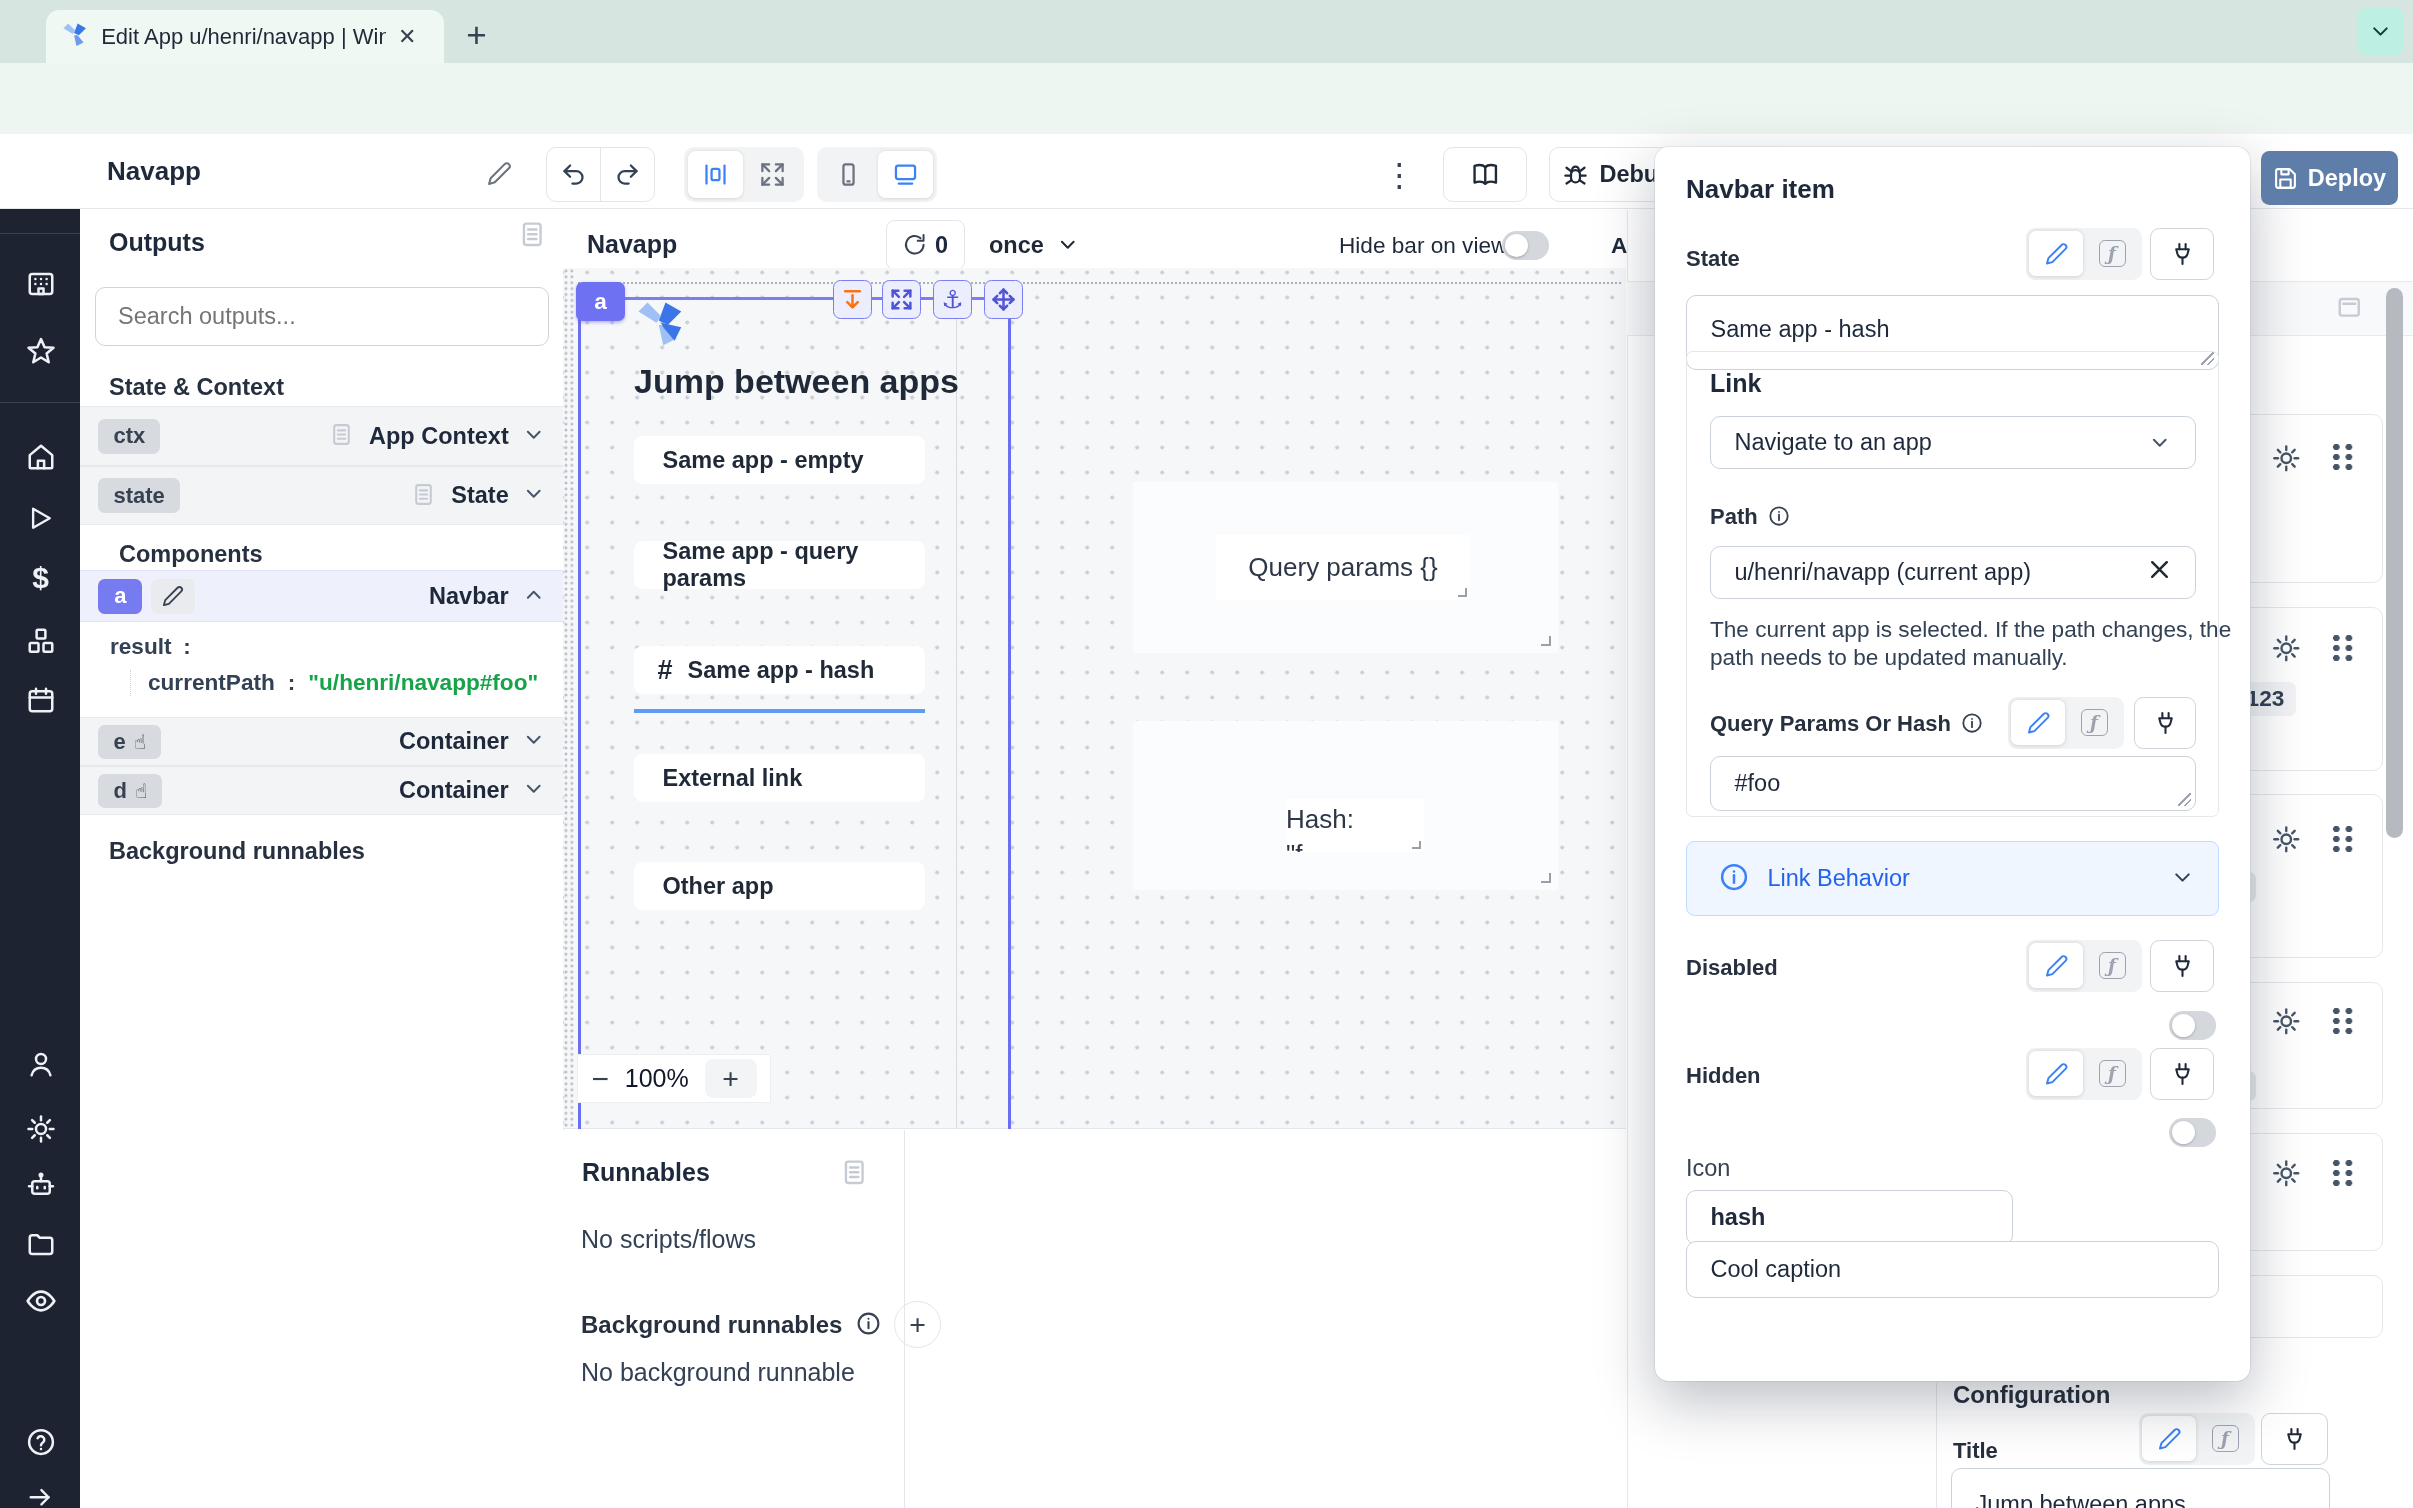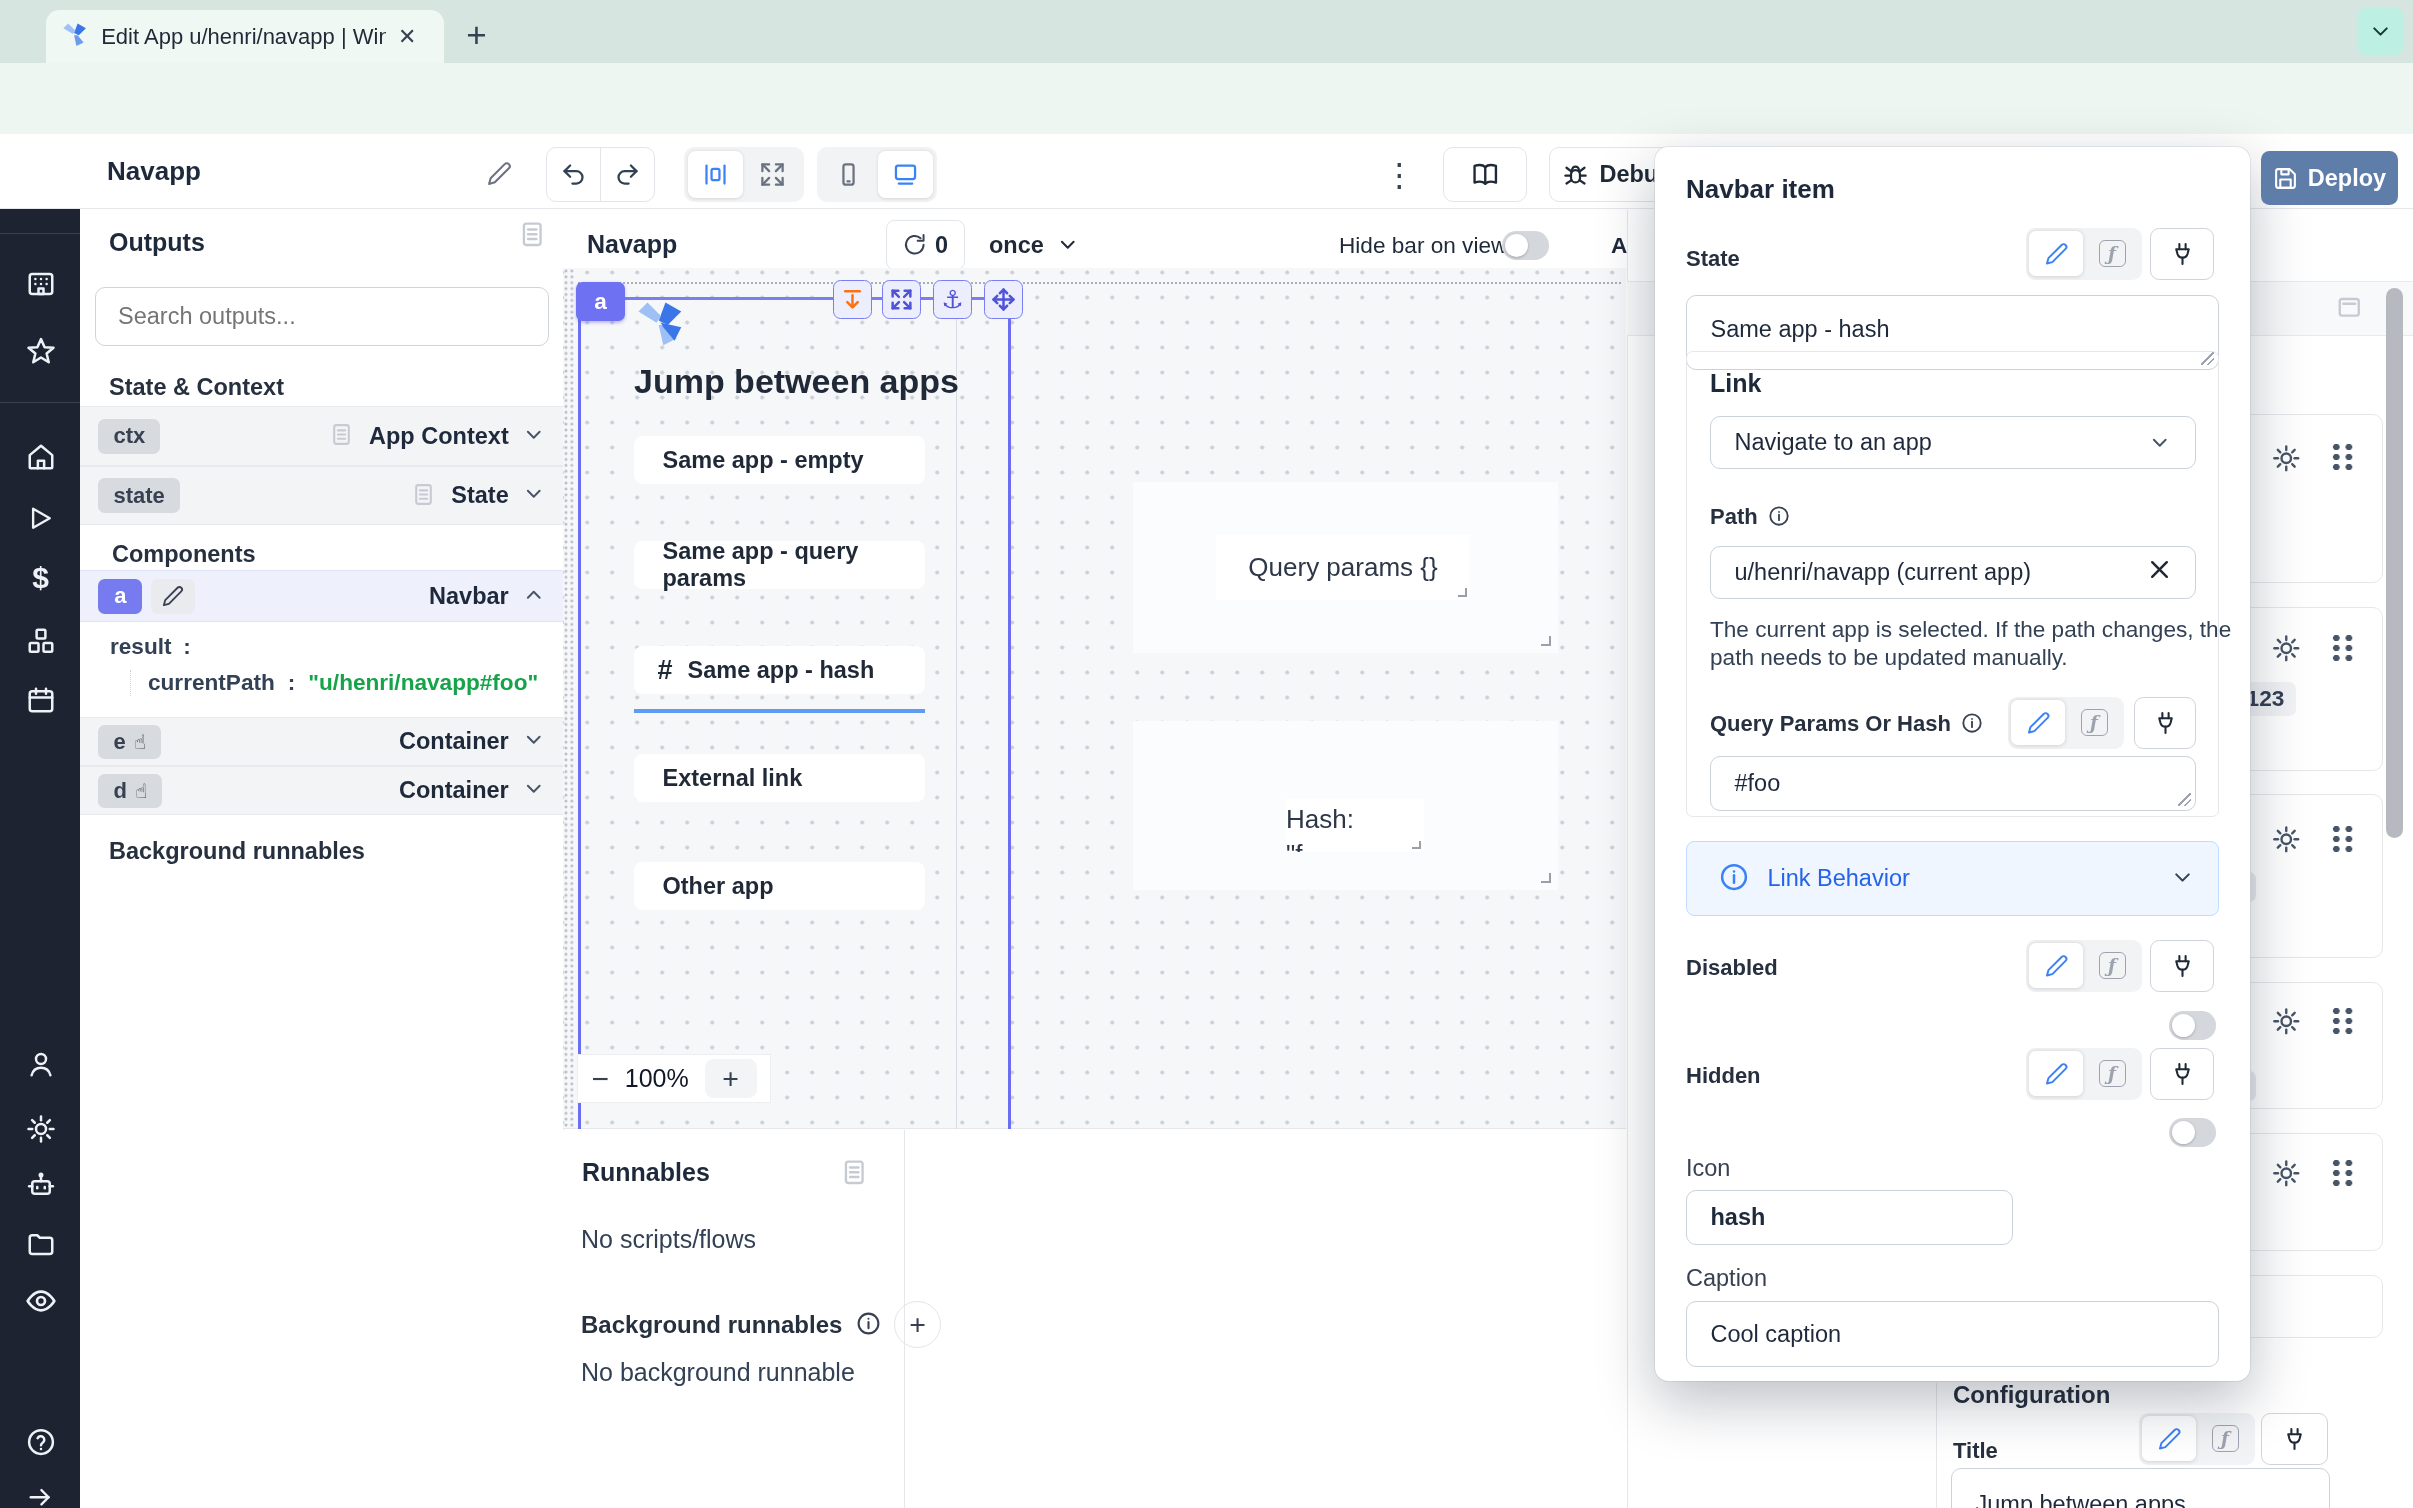--- a/index.html
+++ b/index.html
@@ -401,21 +401,21 @@
           <line x1="8.5" y1="12" x2="15.5" y2="12"></line>
           <line x1="8.5" y1="16" x2="15.5" y2="16"></line>
         </svg></span>
     <span class="otype" style="margin:0 13.4px 0 15px">State</span>
     <span style="color:#475569"><svg class="ic" width="23.5" height="23.5" viewBox="0 0 24 24">
           <polyline points="6 9 12 15 18 9"></polyline>
         </svg></span>
   </span>
 </div>
 
-<div class="abs h2" style="left:112px;top:541px">Components</div>
+<div class="abs h2" style="left:119px;top:541px">Components</div>
 <div class="abs orow" style="top:570px;height:52px;background:#eef0fc;border-color:#dfe3f8">
   <span class="abadge">a</span>
   <span class="pencilbox">
       <svg class="ic" width="22" height="22" viewBox="0 0 24 24">
         <path d="M17 3a2.8 2.8 0 1 1 4 4L7.5 20.5 2 22l1.5-5.5L17 3z"></path>
       </svg>
     </span>
   <span style="margin-left:auto" class="row">
     <span class="otype" style="margin-right:13.4px">Navbar</span>
     <span style="color:#475569"><svg class="ic" width="23.5" height="23.5" viewBox="0 0 24 24">
@@ -841,16 +841,16 @@
       <line x1="12" y1="15" x2="12" y2="21"></line>
     </svg>
   </div>
 <div class="toggle" style="left:2169px;top:1118px;z-index:51"></div>
 
 <div class="abs lbl2" style="left:1686px;top:1155px;z-index:51">Icon</div>
 <div class="field" style="left:1686px;top:1190px;width:327px;height:55px;z-index:51;font-weight:600">
     <span>hash</span>
   </div>
 <div class="abs lbl2" style="left:1686px;top:1265px;z-index:51">Caption</div>
-<div class="field" style="left:1686px;top:1301px;width:533px;height:66px;z-index:51">
+<div class="field" style="left:1686px;top:1241px;width:533px;height:57px;z-index:51">
     <span>Cool caption</span>
   </div>
 
 
 </body></html>

